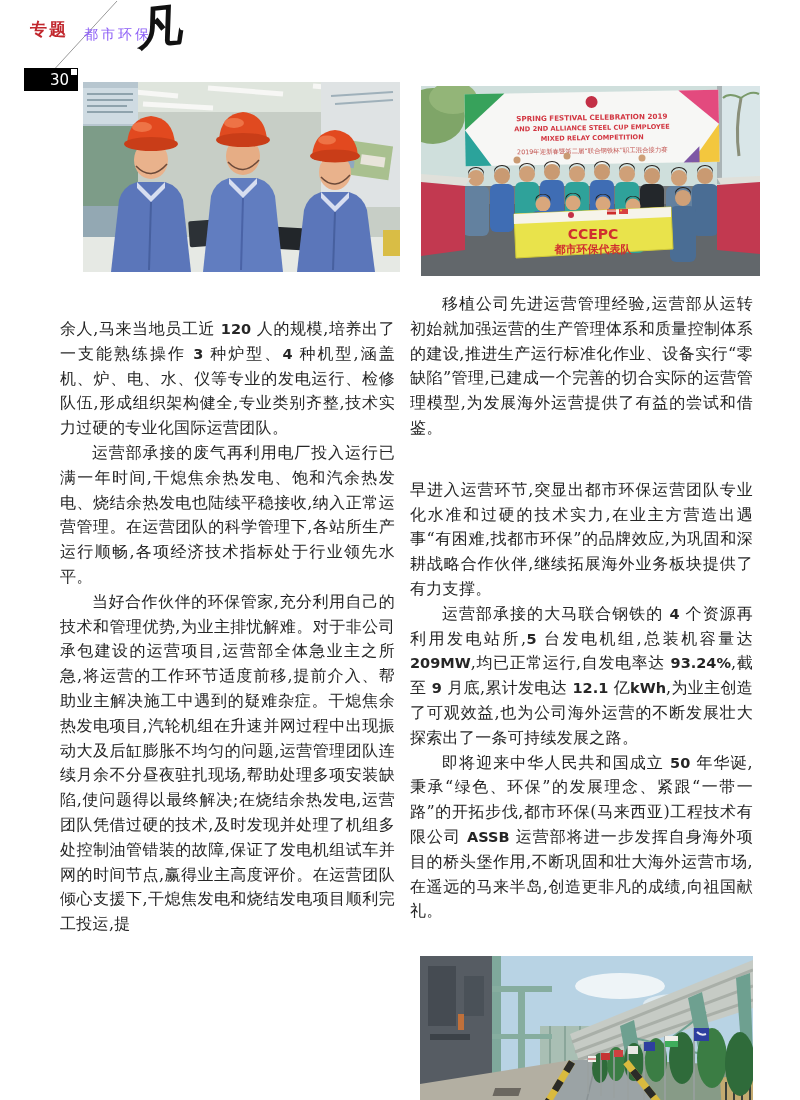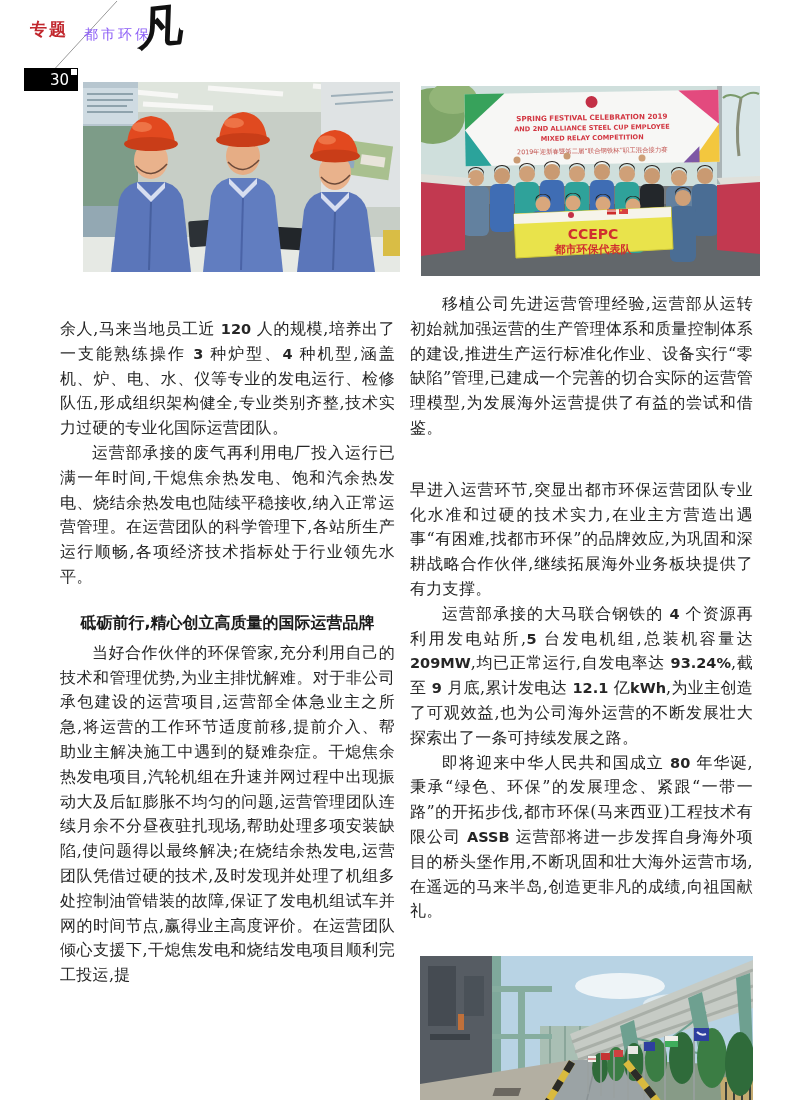--- a/index.html
+++ b/index.html
@@ -118,21 +118,20 @@
           <ellipse cx="252" cy="90" rx="16" ry="18" fill="#e9b28c"></ellipse>
           <path d="M238,95 Q252,110 267,93" stroke="#6b4a3a" stroke-width="1.5" fill="none"></path>
           <path d="M229,74 Q231,50 252,48 Q273,50 275,74 Q252,83 229,74 Z" fill="#e2491f"></path>
           <ellipse cx="252" cy="74" rx="25" ry="6.5" fill="#c93d18"></ellipse>
           <ellipse cx="244" cy="58" rx="9" ry="4.5" fill="#f07a4e" opacity=".85"></ellipse>
         </g>
       </svg>
     </figure>
     <p class="cjk no-indent">余人,马来当地员工近 <span class="latin">120</span> 人的规模,培养出了一支能熟练操作 <span class="latin">3</span> 种炉型、<span class="latin">4</span> 种机型,涵盖机、炉、电、水、仪等专业的发电运行、检修队伍,形成组织架构健全,专业类别齐整,技术实力过硬的专业化国际运营团队。</p>
     <p class="cjk">运营部承接的废气再利用电厂投入运行已满一年时间,干熄焦余热发电、饱和汽余热发电、烧结余热发电也陆续平稳接收,纳入正常运营管理。在运营团队的科学管理下,各站所生产运行顺畅,各项经济技术指标处于行业领先水平。</p>
-    <h2 class="heading">砥砺前行,精心创立高质量的国际运营品牌</h2>
     <p class="cjk">当好合作伙伴的环保管家,充分利用自己的技术和管理优势,为业主排忧解难。对于非公司承包建设的运营项目,运营部全体急业主之所急,将运营的工作环节适度前移,提前介入、帮助业主解决施工中遇到的疑难杂症。干熄焦余热发电项目,汽轮机组在升速并网过程中出现振动大及后缸膨胀不均匀的问题,运营管理团队连续月余不分昼夜驻扎现场,帮助处理多项安装缺陷,使问题得以最终解决;在烧结余热发电,运营团队凭借过硬的技术,及时发现并处理了机组多处控制油管错装的故障,保证了发电机组试车并网的时间节点,赢得业主高度评价。在运营团队倾心支援下,干熄焦发电和烧结发电项目顺利完工投运,提</p>
   </section>
 
   <section class="col col-right">
     <figure class="photo2">
       <svg viewBox="0 0 339 190" width="339" height="190">
         <rect width="339" height="190" fill="#cfdfdc"></rect>
         <ellipse cx="12" cy="30" rx="32" ry="28" fill="#7fa568"></ellipse>
         <ellipse cx="32" cy="12" rx="24" ry="16" fill="#93b578"></ellipse>
         <rect x="300" y="0" width="39" height="95" fill="#d9e6e8"></rect>
@@ -251,21 +250,21 @@
           <line x1="186" y1="125" x2="195" y2="125" stroke="#ffffff" stroke-width="1"></line>
         <rect x="198" y="123" width="9" height="5" fill="#d84040"></rect>
           <circle cx="200" cy="124.5" r="1" fill="#f3c73e"></circle>
         <text x="172" y="153" text-anchor="middle" font-family="DejaVu Sans,sans-serif" font-size="14" font-weight="bold" fill="#d02f2f">CCEPC</text>
         <text x="172" y="167" text-anchor="middle" font-family="DejaVu Sans,sans-serif" font-size="11" font-weight="bold" fill="#d02f2f">都市环保代表队</text>
       </svg>
     </figure>
     <p class="cjk">移植公司先进运营管理经验,运营部从运转初始就加强运营的生产管理体系和质量控制体系的建设,推进生产运行标准化作业、设备实行“零缺陷”管理,已建成一个完善的切合实际的运营管理模型,为发展海外运营提供了有益的尝试和借鉴。</p>
     <p class="cjk no-indent">早进入运营环节,突显出都市环保运营团队专业化水准和过硬的技术实力,在业主方营造出遇事“有困难,找都市环保”的品牌效应,为巩固和深耕战略合作伙伴,继续拓展海外业务板块提供了有力支撑。</p>
     <p class="cjk">运营部承接的大马联合钢铁的 <span class="latin">4</span> 个资源再利用发电站所,<span class="latin">5</span> 台发电机组,总装机容量达 <span class="latin">209MW</span>,均已正常运行,自发电率达 <span class="latin">93.24%</span>,截至 <span class="latin">9</span> 月底,累计发电达 <span class="latin">12.1</span> 亿<span class="latin">kWh</span>,为业主创造了可观效益,也为公司海外运营的不断发展壮大探索出了一条可持续发展之路。</p>
-    <p class="cjk">即将迎来中华人民共和国成立 <span class="latin">80</span> 年华诞,秉承“绿色、环保”的发展理念、紧跟“一带一路”的开拓步伐,都市环保(马来西亚)工程技术有限公司 <span class="latin">ASSB</span> 运营部将进一步发挥自身海外项目的桥头堡作用,不断巩固和壮大海外运营市场,在遥远的马来半岛,创造更非凡的成绩,向祖国献礼。</p>
+    <p class="cjk">即将迎来中华人民共和国成立 <span class="latin">50</span> 年华诞,秉承“绿色、环保”的发展理念、紧跟“一带一路”的开拓步伐,都市环保(马来西亚)工程技术有限公司 <span class="latin">ASSB</span> 运营部将进一步发挥自身海外项目的桥头堡作用,不断巩固和壮大海外运营市场,在遥远的马来半岛,创造更非凡的成绩,向祖国献礼。</p>
     <figure class="photo3">
       <svg viewBox="0 0 333 214" width="333" height="214">
         <rect width="333" height="214" fill="#b8d3e4"></rect>
         <ellipse cx="200" cy="30" rx="45" ry="13" fill="#eef4f7"></ellipse>
         <ellipse cx="255" cy="48" rx="32" ry="10" fill="#e4edf2" opacity=".85"></ellipse>
         <rect x="120" y="70" width="110" height="40" fill="#a9bfb4"></rect>
         <g stroke="#8aa69a" stroke-width="2">
             <line x1="130" y1="70" x2="130" y2="110"></line>
             <line x1="145" y1="70" x2="145" y2="110"></line>
             <line x1="160" y1="70" x2="160" y2="110"></line>

